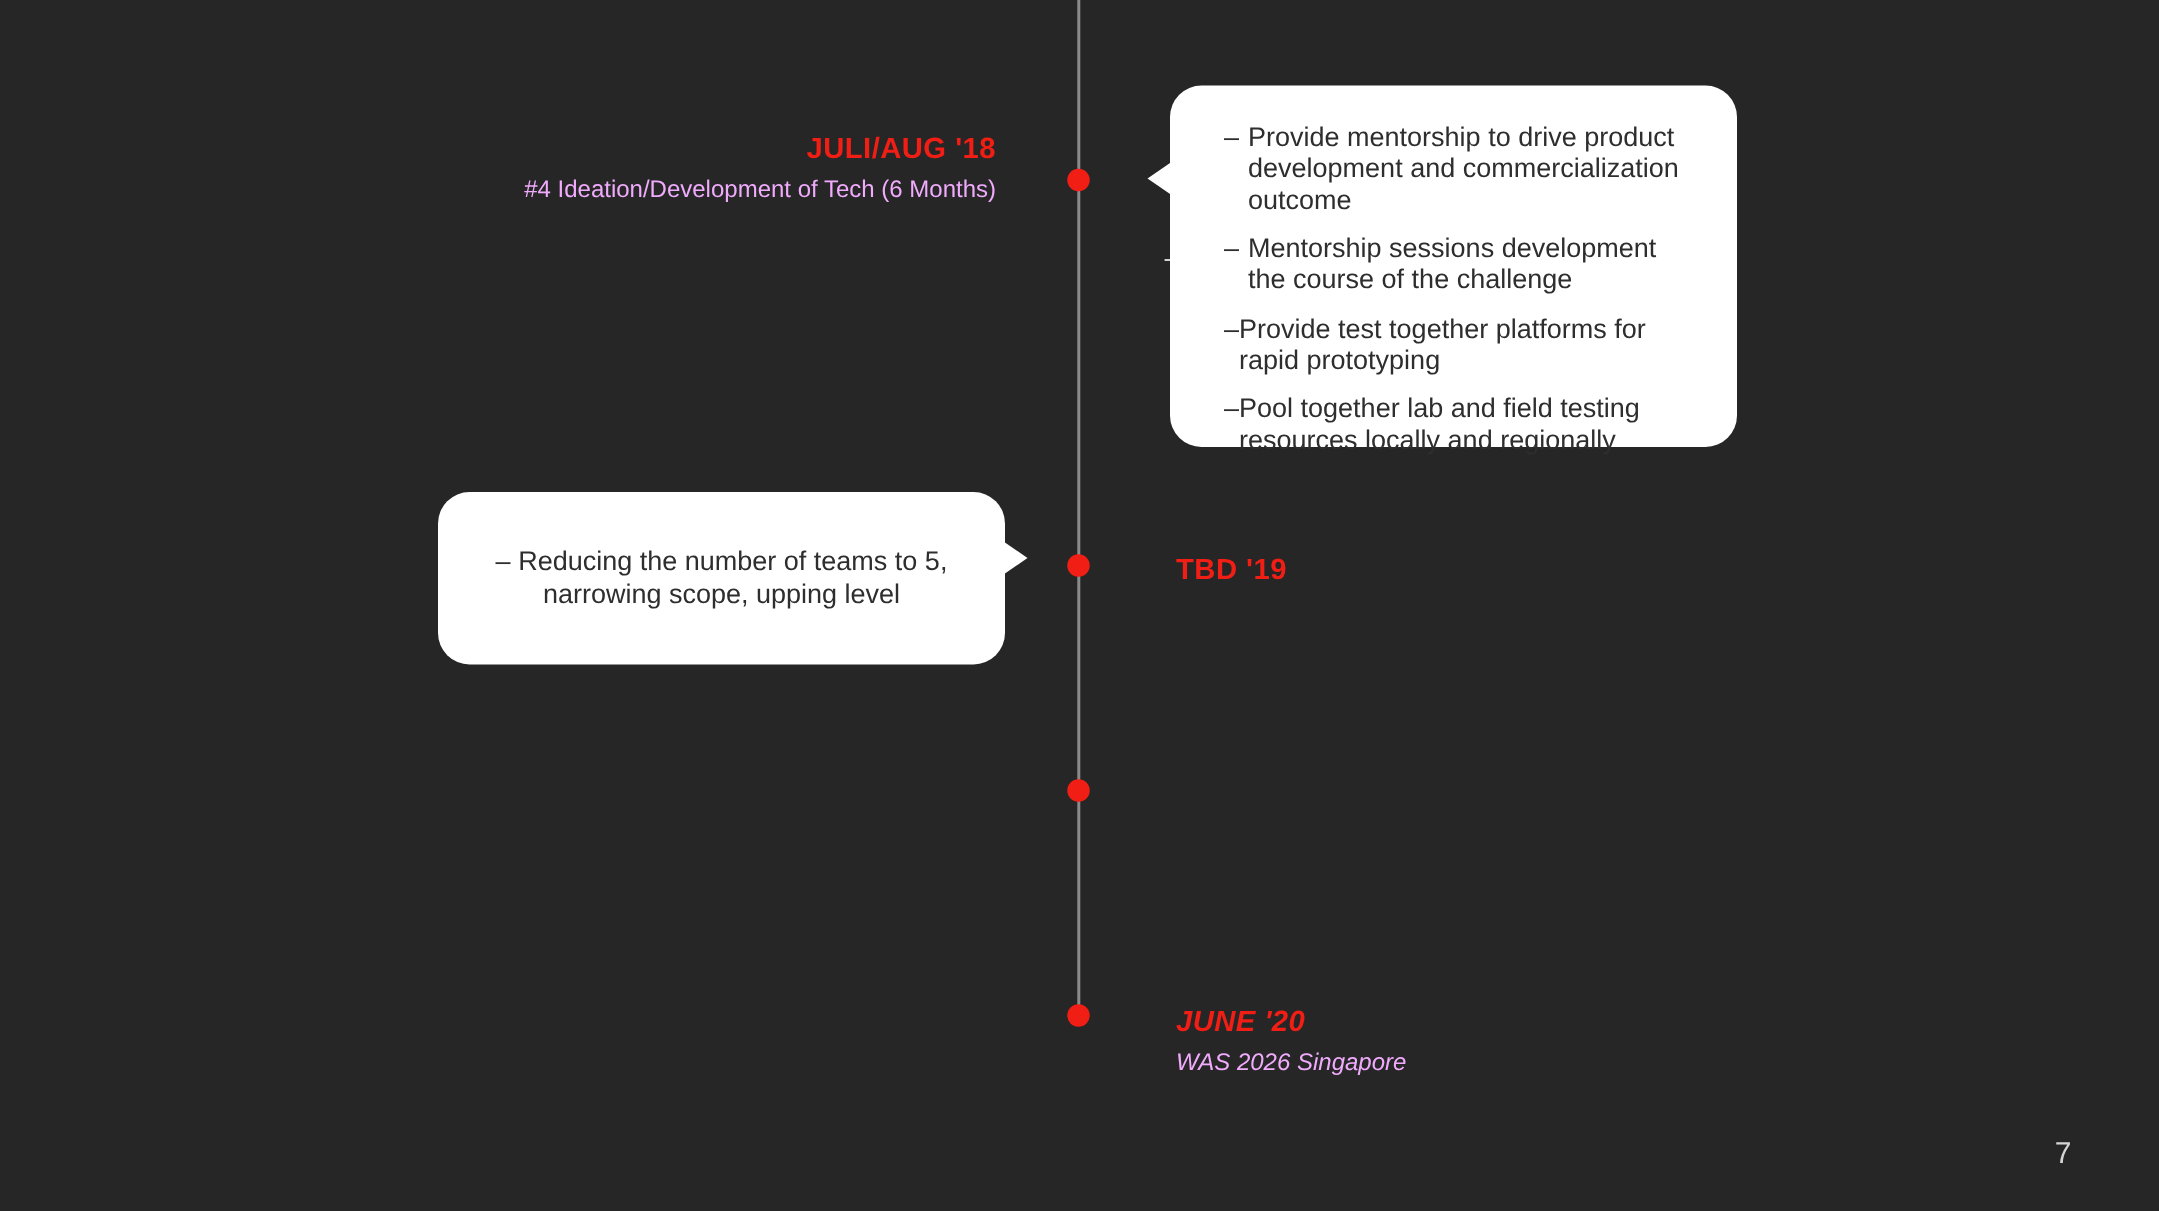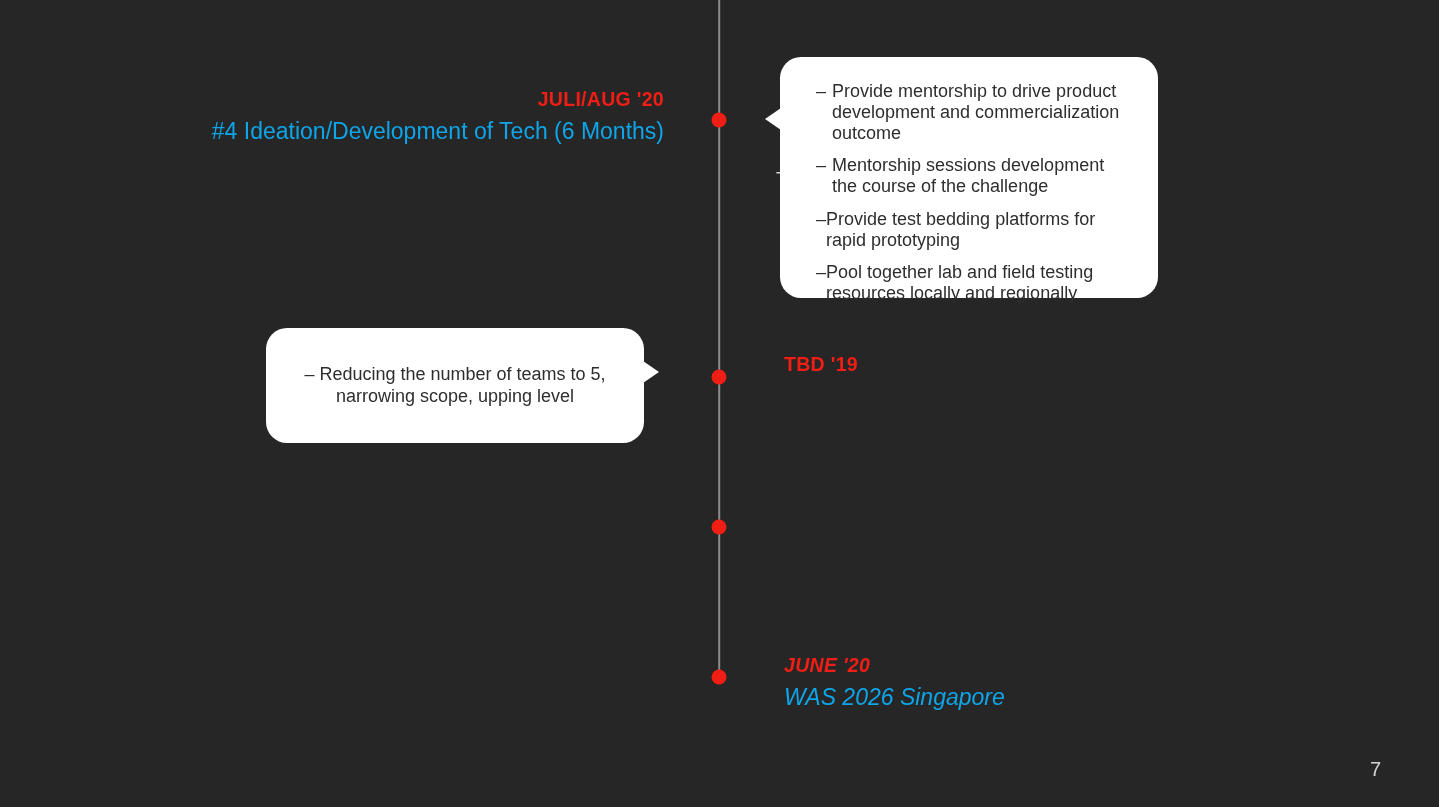--- a/index.html
+++ b/index.html
@@ -20,24 +20,24 @@
     background:#f01e14; transform:translate(-50%,-50%); left:719px;
   }
 
   
   .entry { position:absolute; }
   .entry .date {
     color:#f01e14; font-weight:bold; font-size:19.5px;
     letter-spacing:.3px; line-height:1.18; white-space:nowrap;
   }
   .entry .desc {
-    color:#0ea5e9; font-size:23px; line-height:1.16; margin-top:7px;
+    color:#f0abfc; font-size:16px; line-height:1.16; margin-top:7px;
   }
   .entry.right-side { text-align:right; }
-  .entry.left-side  { text-align:left; }
+  .entry.left-side  { text-align:left;margin-top:16px; }
 
   .entry-1 { right:775px; top:88px; }
   .entry-2 { left:784px;  top:353px; }
   .entry-3 { right:774px; top:511px; }
   .entry-4 { left:784px;  top:654px;font-style:italic; }
 
   
   .callout {
     position:absolute; background:#ffffff; border-radius:21px;
     color:#2b2b2b;
@@ -53,21 +53,21 @@
   }
   .callout-a .tail {
     left:-15px; top:51px;
     border-top:11px solid transparent;
     border-bottom:11px solid transparent;
     border-right:16px solid #ffffff;
   }
 
   
   .callout-b {
-    left:266px; top:328px; width:378px; height:115px;
+    left:292px; top:328px; width:378px; height:115px;
     padding:0 26px; display:flex; align-items:center; justify-content:center;
   }
   .callout-b .tail {
     right:-15px; top:33px;
     border-top:11px solid transparent;
     border-bottom:11px solid transparent;
     border-left:16px solid #ffffff;
   }
 
   .bullets { list-style:none; }
@@ -102,21 +102,21 @@
 
 <div class="ghost-text">T</div>
 
 <div class="spine"></div>
 <div class="dot" style="top:120px;"></div>
 <div class="dot" style="top:377px;"></div>
 <div class="dot" style="top:527px;"></div>
 <div class="dot" style="top:677px;"></div>
 
 <div class="entry entry-1 right-side">
-  <div class="date">JULI/AUG '20</div>
+  <div class="date">JULI/AUG '18</div>
   <div class="desc">#4 Ideation/Development of Tech (6 Months)</div>
 </div>
 
 <div class="entry entry-2 left-side">
   <div class="date">TBD '19</div>
 </div>
 
 <div class="entry entry-3 right-side">
 </div>
 
@@ -131,21 +131,21 @@
     <li>
       <span class="mark">–</span>
       <span class="txt">Provide mentorship to drive product development and commercialization outcome</span>
     </li>
     <li>
       <span class="mark">–</span>
       <span class="txt">Mentorship sessions development the course of the challenge</span>
     </li>
     <li>
       <span class="mark tight">–</span>
-      <span class="txt">Provide test bedding platforms for rapid prototyping</span>
+      <span class="txt">Provide test together platforms for rapid prototyping</span>
     </li>
     <li>
       <span class="mark tight">–</span>
       <span class="txt">Pool together lab and field testing resources locally and regionally</span>
     </li>
   </ul>
 </div>
 
 <div class="callout callout-b">
   <span class="tail"></span>

